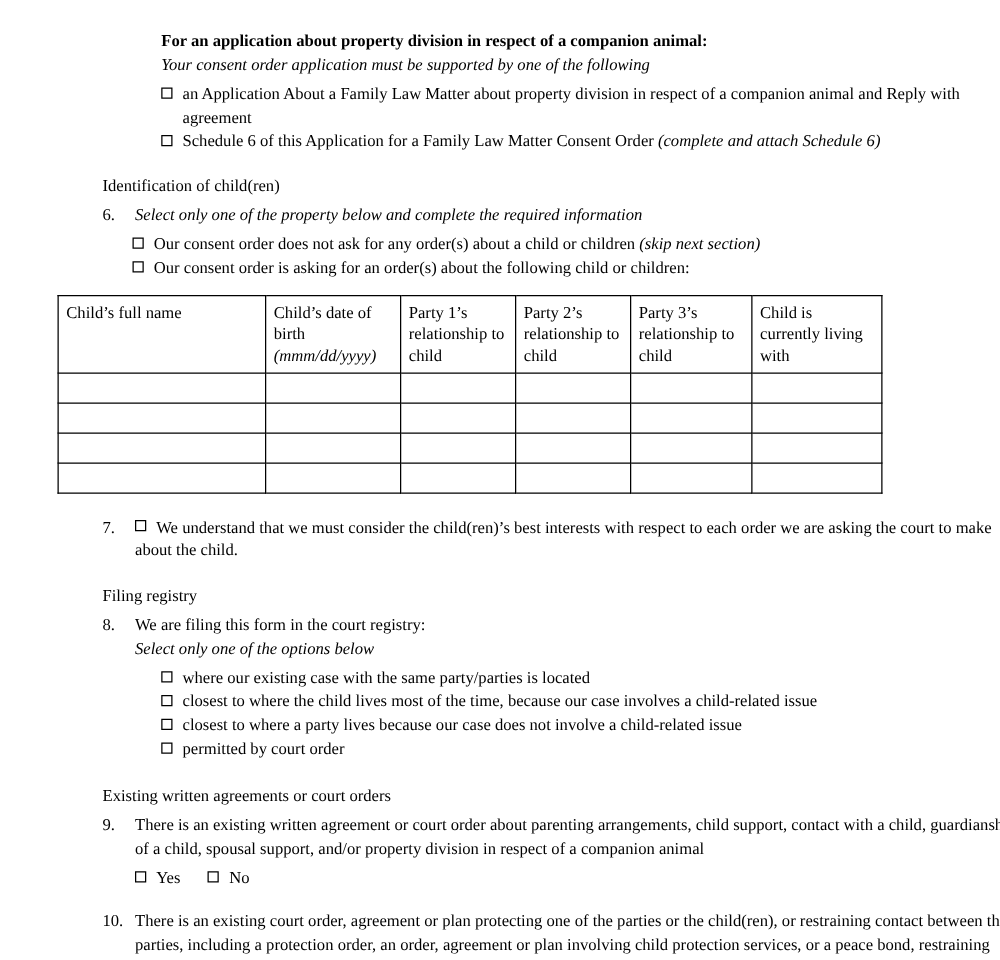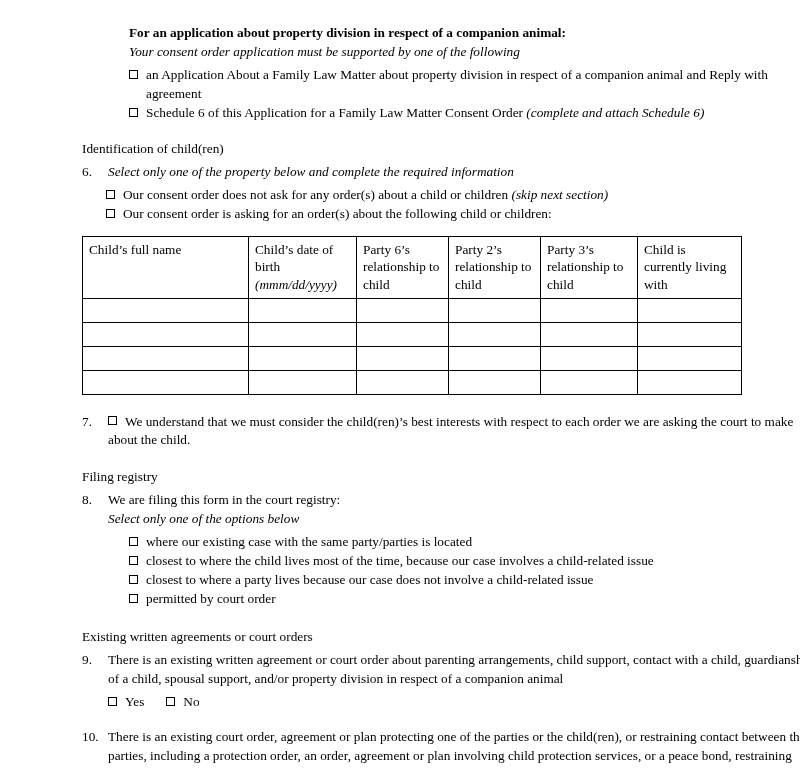--- a/index.html
+++ b/index.html
@@ -69,21 +69,21 @@
 
   .sec-head {
     font-weight: normal;
     margin-left: 68px;
     line-height: 1.42;
   }
 
   
   table.childtbl {
     border-collapse: collapse;
-    margin-left: 68px;
+    margin-left: 32px;
     width: 617px;
     table-layout: fixed;
   }
   table.childtbl td, table.childtbl th {
     border: 1px solid #000;
     vertical-align: top;
     padding: 4px 5px 4px 6px;
     font-weight: normal;
     text-align: left;
     line-height: 1.32;
@@ -155,21 +155,21 @@
       <col style="width:97px">
       <col style="width:104px">
     </colgroup>
     <thead>
       <tr>
         <th>Child’s full name</th>
         <th>
           <span>Child’s date of birth</span><br>
           <span class="ital">(mmm/dd/yyyy)</span>
         </th>
-        <th>Party 6’s relationship to child</th>
+        <th>Party 1’s relationship to child</th>
         <th>Party 2’s relationship to child</th>
         <th>Party 3’s relationship to child</th>
         <th>Child is currently living with</th>
       </tr>
     </thead>
     <tbody>
       <tr class="datarow">
         <td></td>
         <td></td>
         <td></td>

